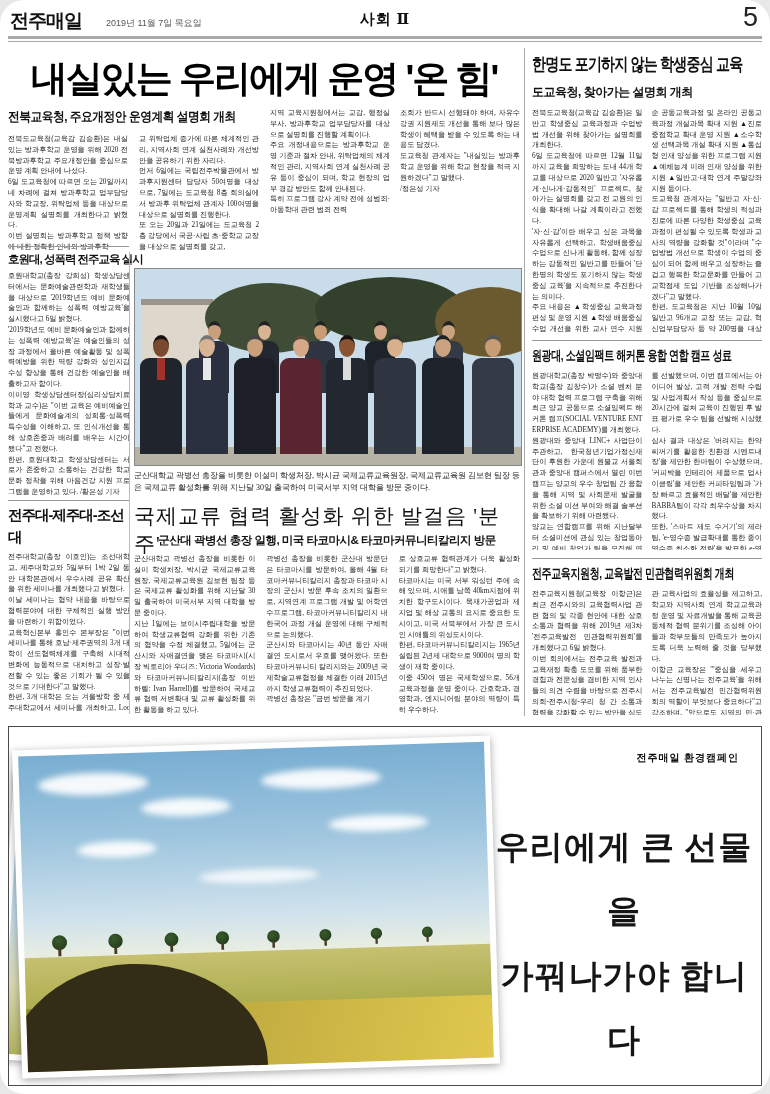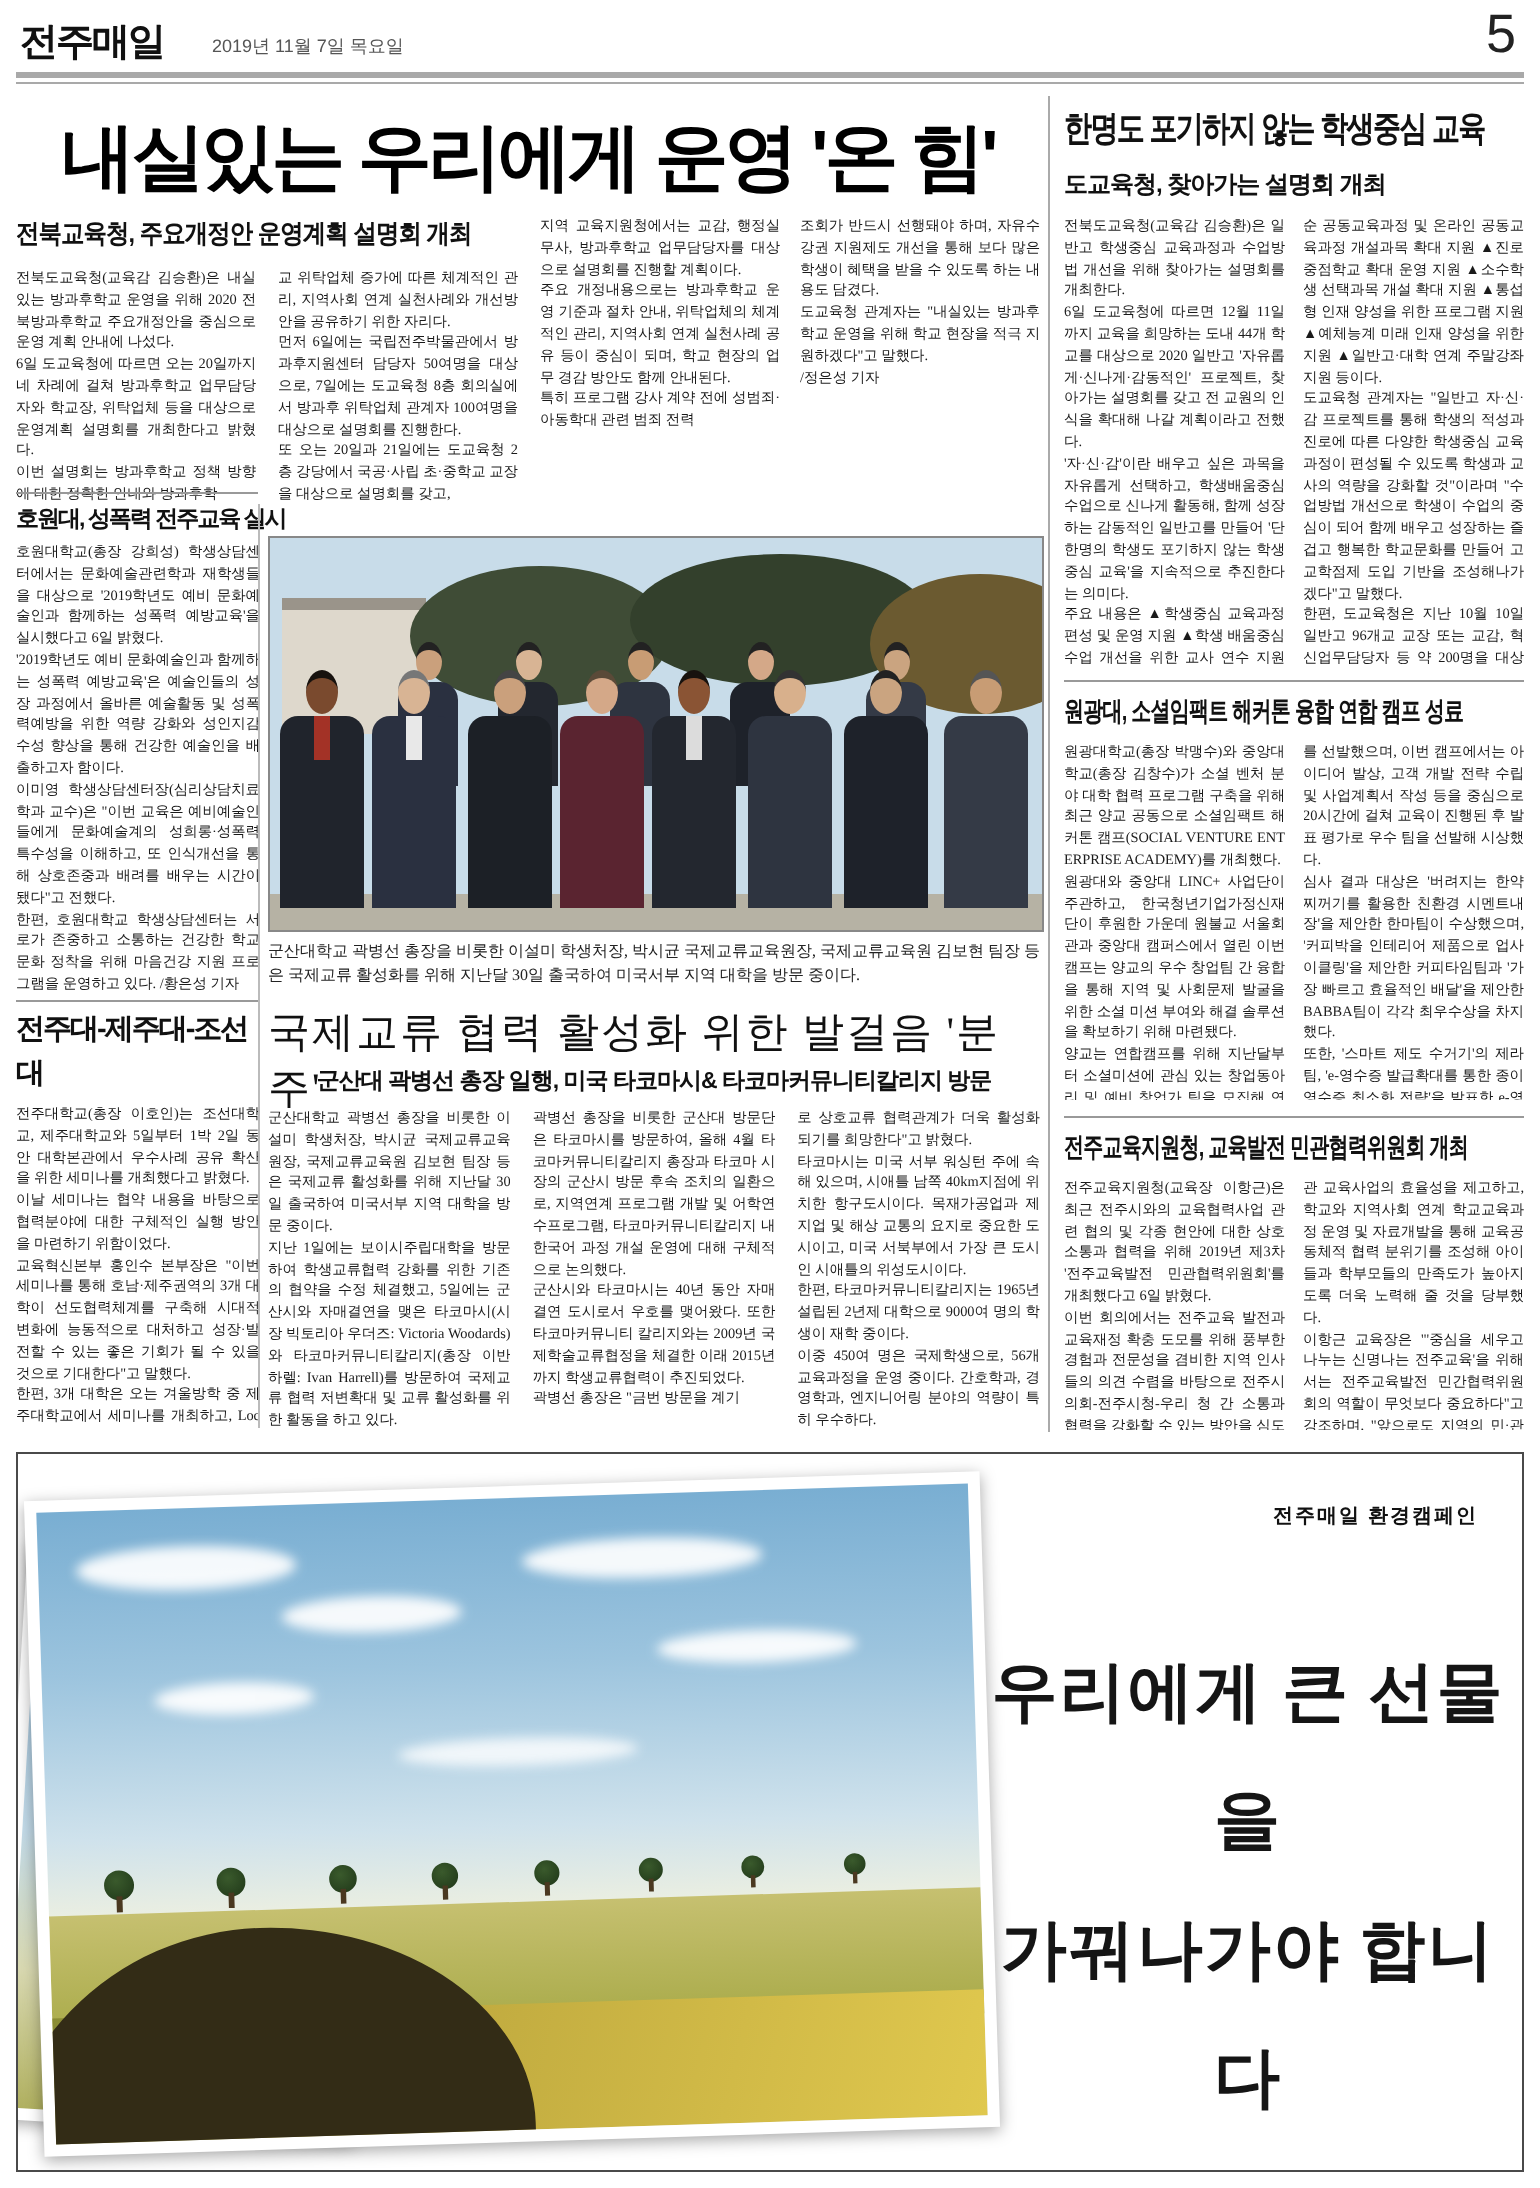--- a/index.html
+++ b/index.html
@@ -1,17 +1,17 @@
 <!DOCTYPE html>
 <html><head>
 <meta charset="utf-8">
 <style>
   html,body{margin:0;padding:0;background:#e8e8e8;}
   .page{position:relative;width:770px;height:1094px;background:#ffffff;margin:0 auto;
-        font-family:"Liberation Serif","DejaVu Serif",serif;color:#111;overflow:hidden;}
+        font-family:"Liberation Serif","DejaVu Serif",serif;color:#111;overflow:hidden;border-radius:24px;}
   .abs{position:absolute;}
   .sans{font-family:"Liberation Sans","DejaVu Sans",sans-serif;}
 
   
   .paper-name{left:10px;top:8px;font-size:19px;font-weight:bold;letter-spacing:-1px;}
   .m-date{left:106px;top:17px;font-size:9px;color:#555;}
   .m-section{left:0;right:0;top:10px;text-align:center;font-size:15px;font-weight:600;letter-spacing:1px;}
   .m-page{right:12px;top:2px;font-size:27px;color:#222;font-weight:300;}
   .rule-thick{left:8px;right:8px;top:36px;height:3px;background:#a9a9a9;}
   .rule-thin{left:8px;right:8px;top:41px;height:1px;background:#a9a9a9;}
@@ -93,20 +93,21 @@
   .camp-text{left:484px;top:88px;width:262px;text-align:center;font-size:33px;line-height:1.95;
              letter-spacing:1px;color:#151515;font-weight:600;}
 </style>
 </head>
 <body>
 
 <div class="page">
 
   <div class="abs sans paper-name">전주매일</div>
   <div class="abs sans m-date">2019년 11월 7일 목요일</div>
+  <div class="abs m-section">사회 Ⅱ</div>
   <div class="abs sans m-page">5</div>
   <div class="abs rule-thick"></div>
   <div class="abs rule-thin"></div>
 
   <div class="abs sans lead-hl">내실있는 우리에게 운영 '온 힘'</div>
   <div class="abs lead-block">
     <div class="abs sans lead-sub">전북교육청, 주요개정안 운영계획 설명회 개최</div>
     <div class="abs bt c1">전북도교육청(교육감 김승환)은 내실있는 방과후학교 운영을 위해 2020 전북방과후학교 주요개정안을 중심으로 운영 계획 안내에 나섰다.
 6일 도교육청에 따르면 오는 20일까지 네 차례에 걸쳐 방과후학교 업무담당자와 학교장, 위탁업체 등을 대상으로 운영계획 설명회를 개최한다고 밝혔다.
 이번 설명회는 방과후학교 정책 방향에 대한 정확한 안내와 방과후학</div>

